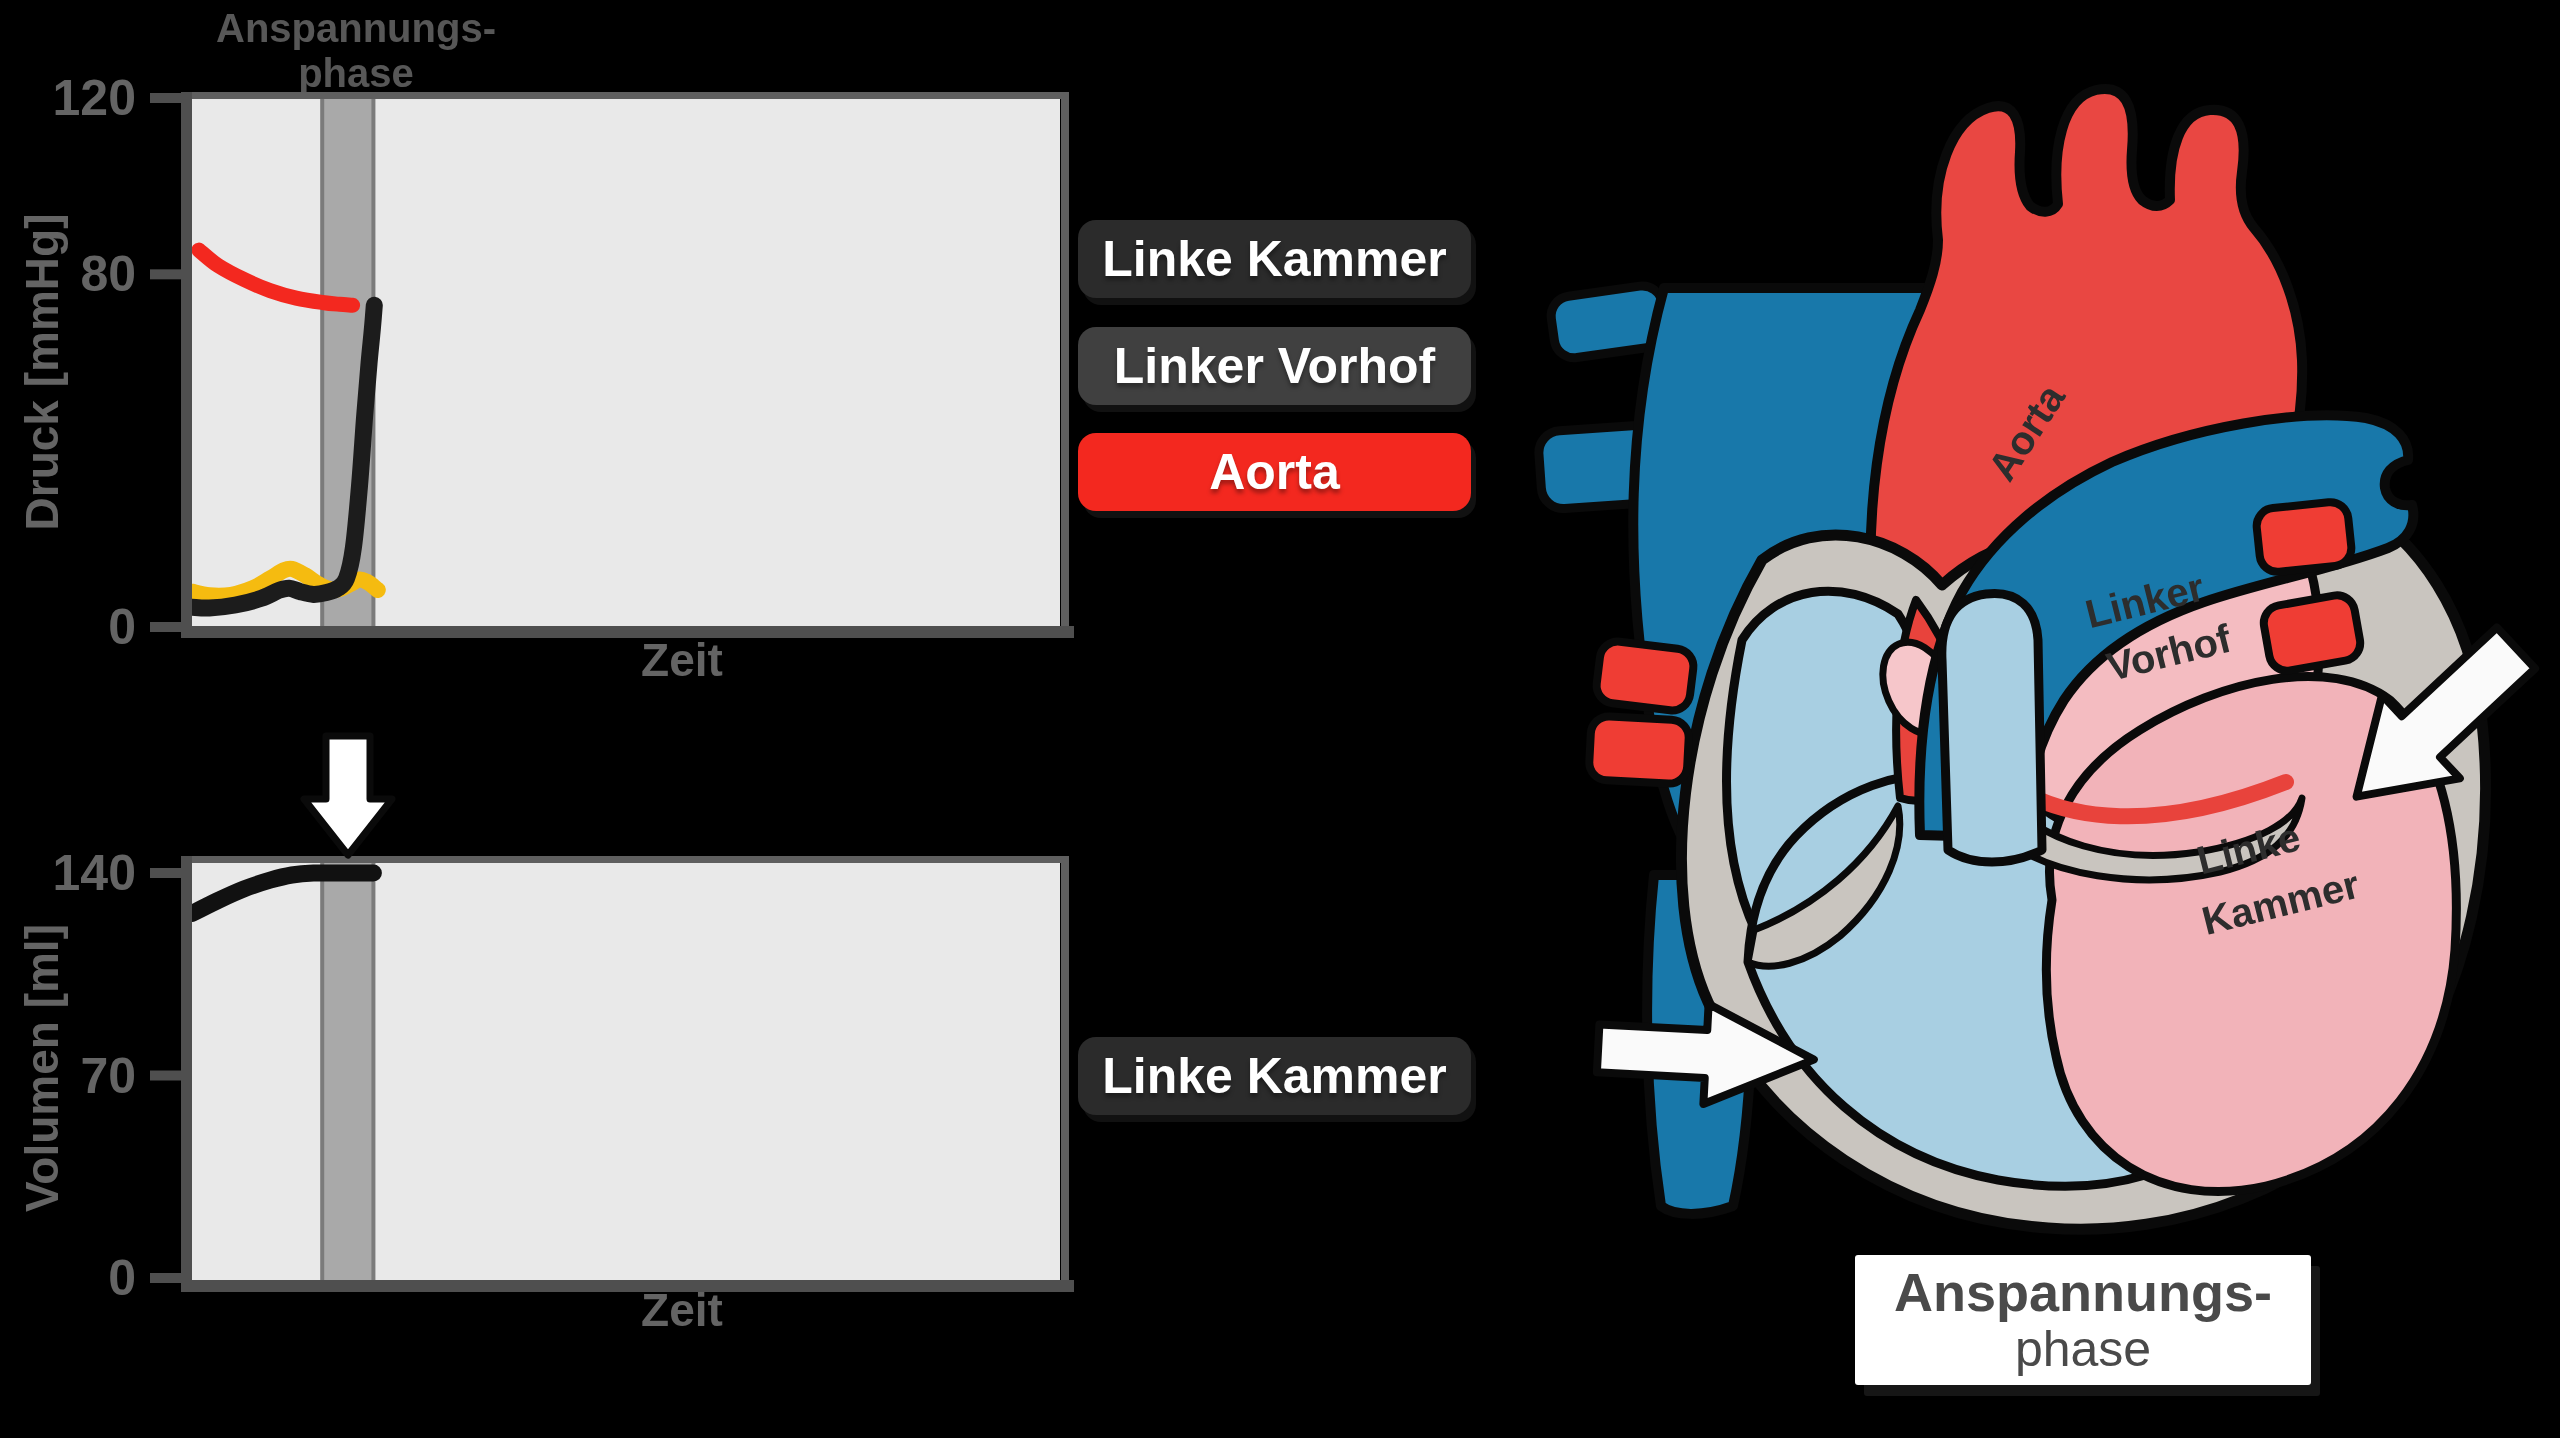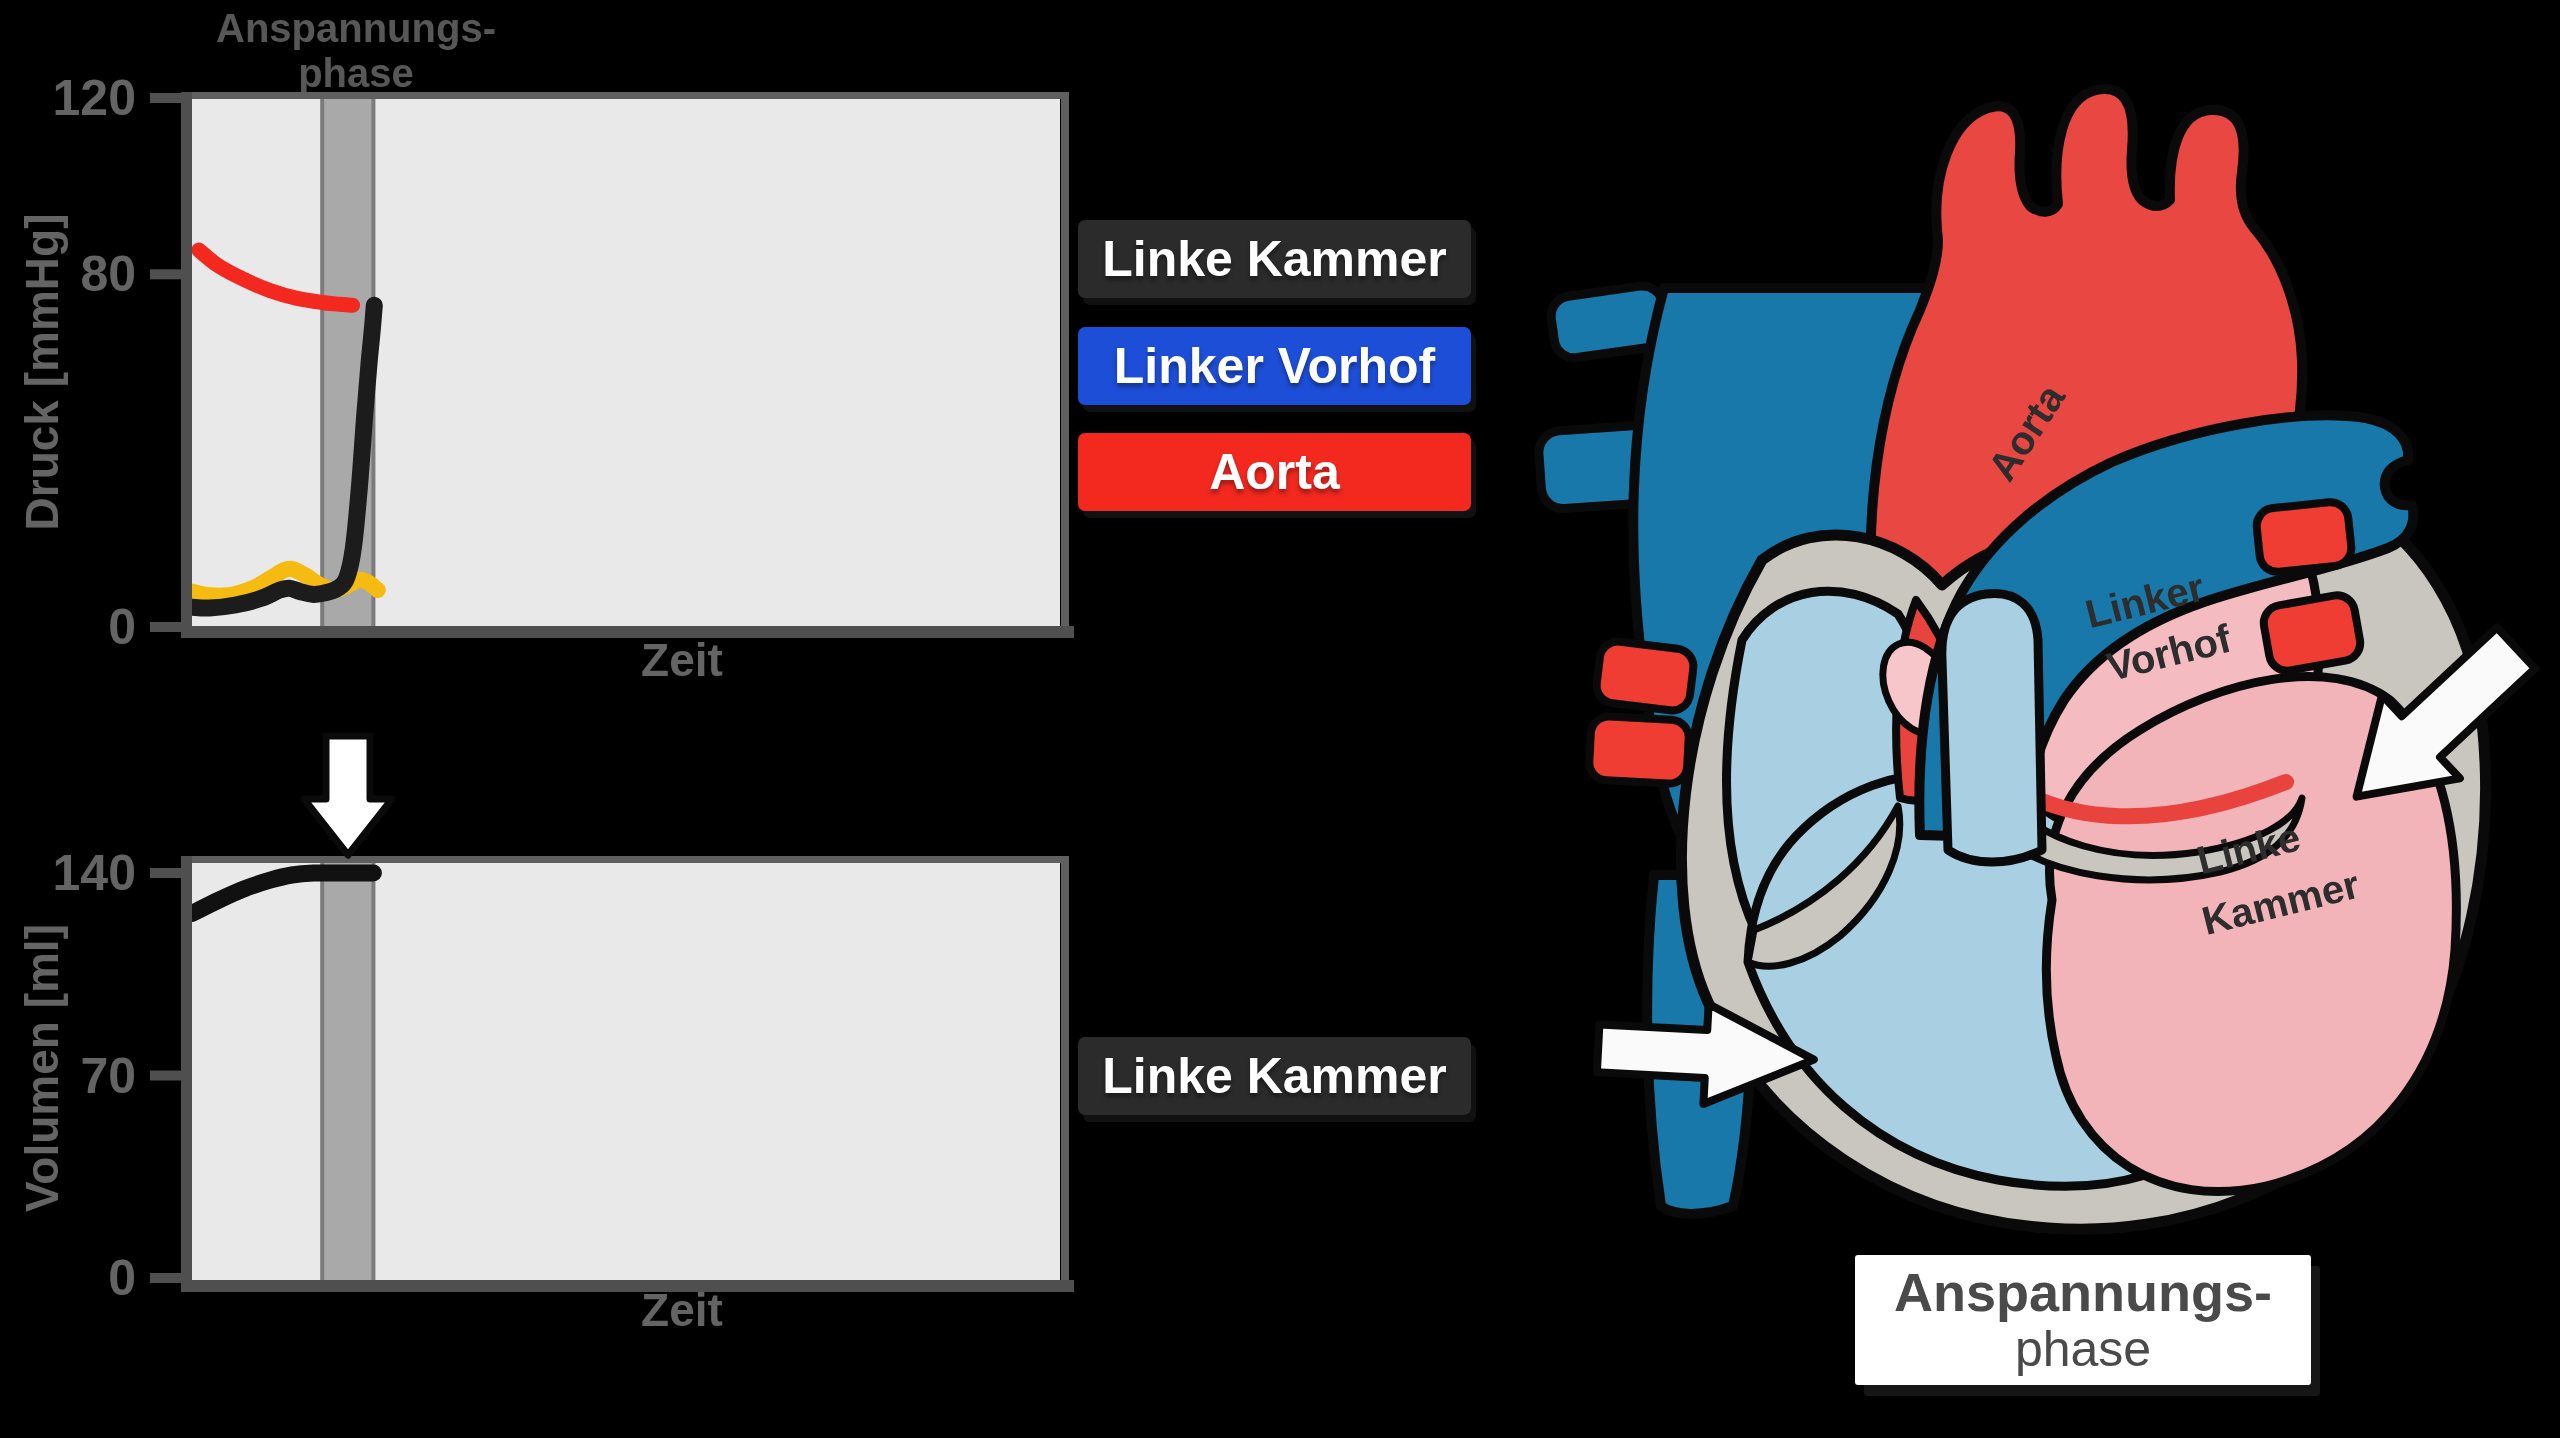--- a/index.html
+++ b/index.html
@@ -5,21 +5,21 @@
   html,body{margin:0;padding:0;background:#000;}
   .stage{position:relative;width:2560px;height:1438px;background:#000;overflow:hidden;
          font-family:"Liberation Sans",sans-serif;padding-left:40px;}
   svg{position:absolute;left:0;top:0;}
   text{font-family:"Liberation Sans",sans-serif;}
   .tick-label{fill:#646464;font-size:50px;font-weight:bold;}
   .axis-title{fill:#646464;font-size:46px;font-weight:bold;}
   .heart-label{fill:#2d2d2d;font-size:40px;font-weight:bold;text-anchor:middle;}
   .phase-title{position:absolute;left:176px;top:6px;width:360px;text-align:center;
                color:#575757;font-size:40px;font-weight:bold;line-height:1.12;}
-  .legend-box{position:absolute;left:1078px;width:393px;height:78px;border-radius:7px;
+  .legend-box{position:absolute;left:1078px;width:393px;height:78px;border-radius:18px;
               display:flex;align-items:center;justify-content:center;
               box-shadow:5px 7px 0 rgba(18,18,18,.95);}
   .legend-box span{color:#fff;font-size:50px;font-weight:bold;
                    text-shadow:0 4px 4px rgba(0,0,0,.35);}
   .caption-box{position:absolute;left:1855px;top:1255px;width:456px;height:130px;background:#fff;
                border-radius:3px;display:flex;flex-direction:column;align-items:center;
                justify-content:center;box-shadow:9px 11px 0 #161616;color:#4a4a4a;line-height:1.1;}
   .caption-box .l1{font-size:54px;font-weight:bold;}
   .caption-box .l2{font-size:50px;font-weight:normal;}
 </style>
@@ -196,21 +196,21 @@
       <text class="heart-label" transform="translate(2284 916) rotate(-14)">Kammer</text>
 
       <polygon points="1598,1030 1706,1030 1706,1004 1814,1054 1706,1104 1706,1078 1598,1078" transform="rotate(3 1706 1054)" fill="#fafafa" stroke="#0a0a0a" stroke-width="8" stroke-linejoin="round"></polygon>
       <polygon points="0,-28 130,-28 130,-57 218,0 130,57 130,28 0,28" transform="translate(2516 648) rotate(137)" fill="#fafafa" stroke="#0a0a0a" stroke-width="8" stroke-linejoin="round"></polygon>
     </g>
   </svg>
 
   <div class="legend-box" style="top: 220px; background: rgb(43, 43, 43);">
     <span>Linke Kammer</span>
   </div>
-  <div class="legend-box" style="top: 327px; background: #1d4ed8;">
+  <div class="legend-box" style="top: 327px; background: #404040;">
     <span>Linker Vorhof</span>
   </div>
   <div class="legend-box" style="top: 433px; background: rgb(243, 40, 31);">
     <span>Aorta</span>
   </div>
   <div class="legend-box" style="top: 1037px; background: rgb(43, 43, 43);">
     <span>Linke Kammer</span>
   </div>
 
   <div class="caption-box">

